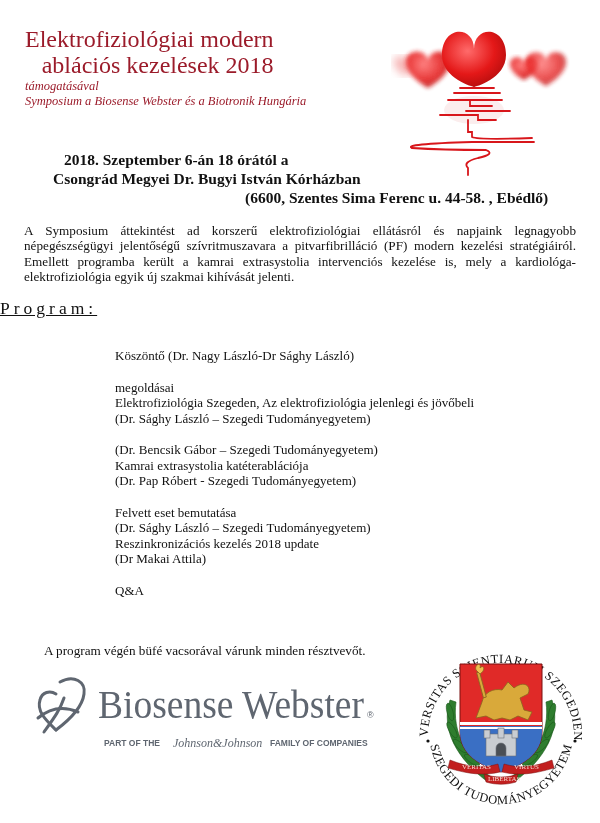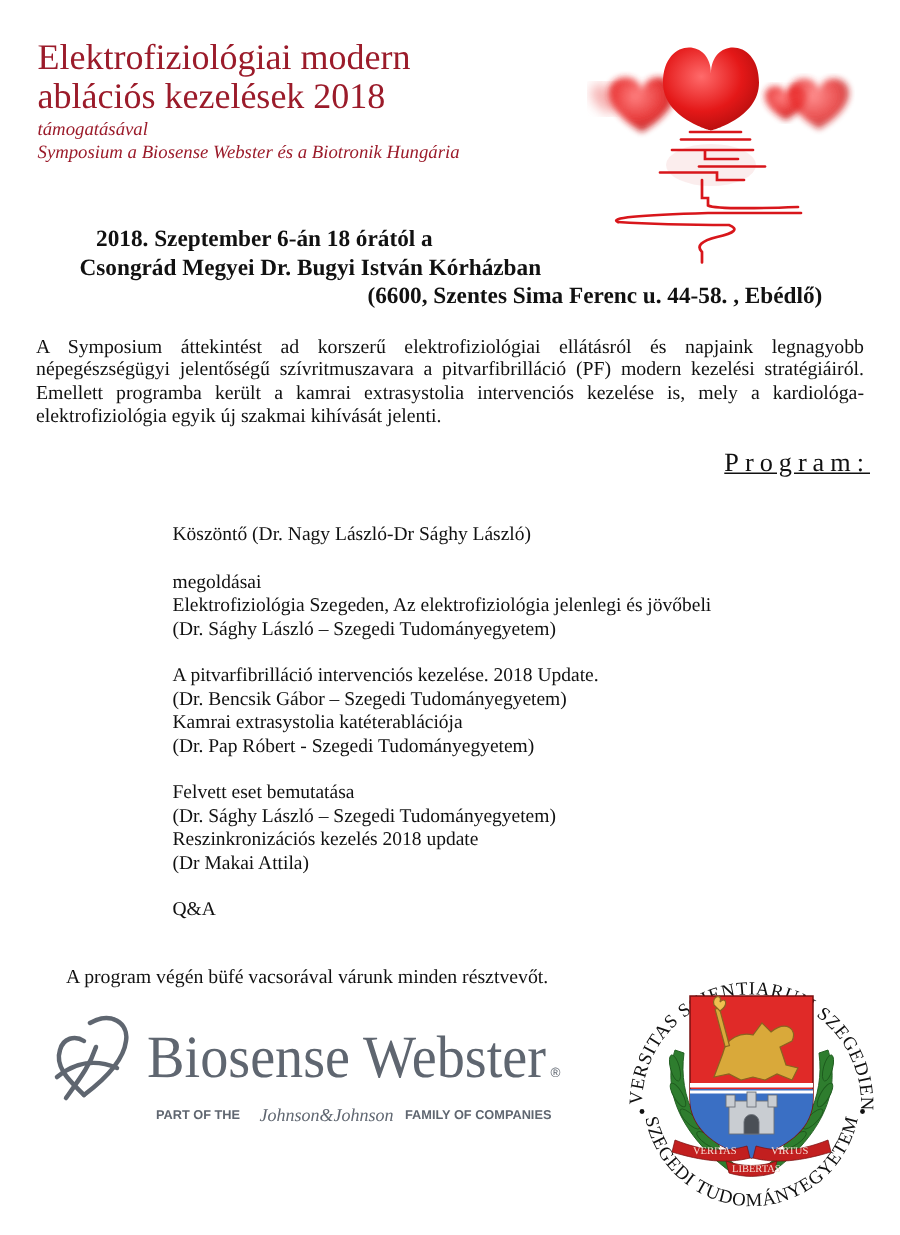--- a/index.html
+++ b/index.html
@@ -1,23 +1,23 @@
 <!DOCTYPE html>
 <html><head>
   <meta charset="utf-8">
   <style>
     html, body { margin: 0; padding: 0; background: #ffffff; }
     body { width: 600px; height: 823px; position: relative; overflow: hidden; font-family: "Liberation Serif", serif; color: #111; }
-    .title { position: absolute; left: 25px; top: 26px; font-size: 24px; line-height: 26px; color: #9b1b2a; }
+    .title { position: absolute; left: 25px; top: 26px; font-size: 24px; line-height: 26px; color: #9b1b2a; text-align: right; }
     .subtitle { position: absolute; left: 25px; top: 79px; font-size: 12.5px; line-height: 15px; font-style: italic; color: #9b1b2a; width: 340px; }
     .hearts { position: absolute; left: 382px; top: 0; width: 218px; height: 190px; }
     .event { position: absolute; top: 150px; left: 0; width: 600px; font-weight: bold; font-size: 15.5px; line-height: 19px; }
     .event div { position: absolute; white-space: nowrap; }
     .intro { position: absolute; left: 24px; top: 223px; width: 552px; font-size: 13.2px; line-height: 15.3px; text-align: justify; }
-    .program-heading { position: absolute; left: 0; width: 580px; top: 298px; text-align: right; font-size: 17.5px; letter-spacing: 4px; text-decoration: underline; }
+    .program-heading { position: absolute; left: 0; width: 580px; top: 298px; text-align: left; font-size: 17.5px; letter-spacing: 4px; text-decoration: underline; }
     .program { position: absolute; left: 115px; top: 348px; width: 420px; font-size: 13px; line-height: 15.5px; }
     .program .item { margin-bottom: 16px; }
     .program .line { display: block; }
     .closing { position: absolute; left: 44px; top: 643px; font-size: 13.2px; }
     .bw-logo { position: absolute; left: 34px; top: 672px; width: 350px; height: 85px; }
     .uni-logo { position: absolute; left: 410px; top: 640px; width: 182px; height: 176px; }
   </style>
 </head>
 <body>
 
@@ -75,21 +75,20 @@
 <div class="program" id="program-list">
     <div class="item">
       <span class="line">Köszöntő (Dr. Nagy László-Dr Sághy László)</span>
     </div>
     <div class="item">
       <span class="line">megoldásai</span>
       <span class="line">Elektrofiziológia Szegeden, Az elektrofiziológia jelenlegi és jövőbeli</span>
       <span class="line">(Dr. Sághy László – Szegedi Tudományegyetem)</span>
     </div>
     <div class="item">
-      <span class="line">A pitvarfibrilláció intervenciós kezelése. 2018 Update.</span>
       <span class="line">(Dr. Bencsik Gábor – Szegedi Tudományegyetem)</span>
       <span class="line">Kamrai extrasystolia katéterablációja</span>
       <span class="line">(Dr. Pap Róbert - Szegedi Tudományegyetem)</span>
     </div>
     <div class="item">
       <span class="line">Felvett eset bemutatása</span>
       <span class="line">(Dr. Sághy László – Szegedi Tudományegyetem)</span>
       <span class="line">Reszinkronizációs kezelés 2018 update</span>
       <span class="line">(Dr Makai Attila)</span>
     </div>

